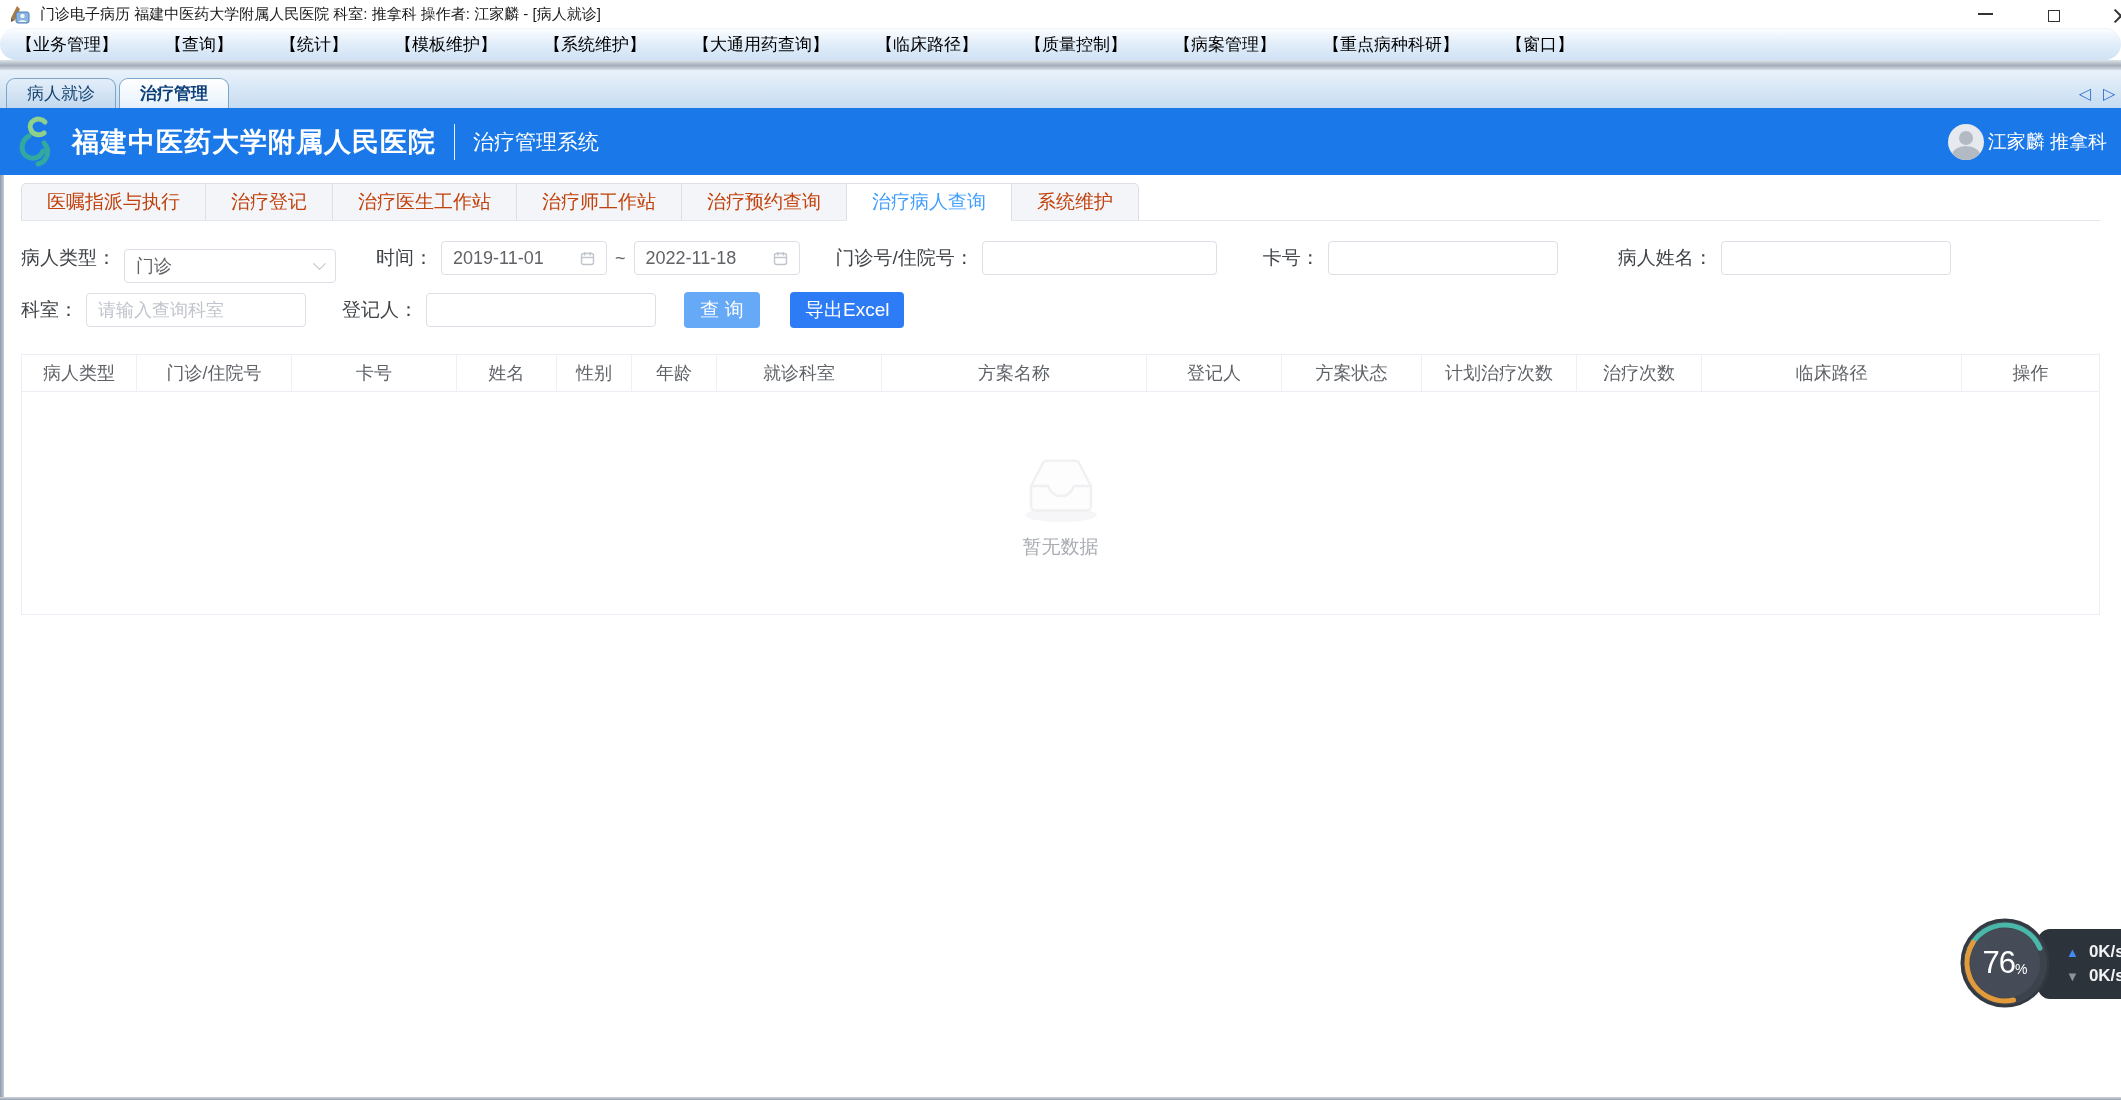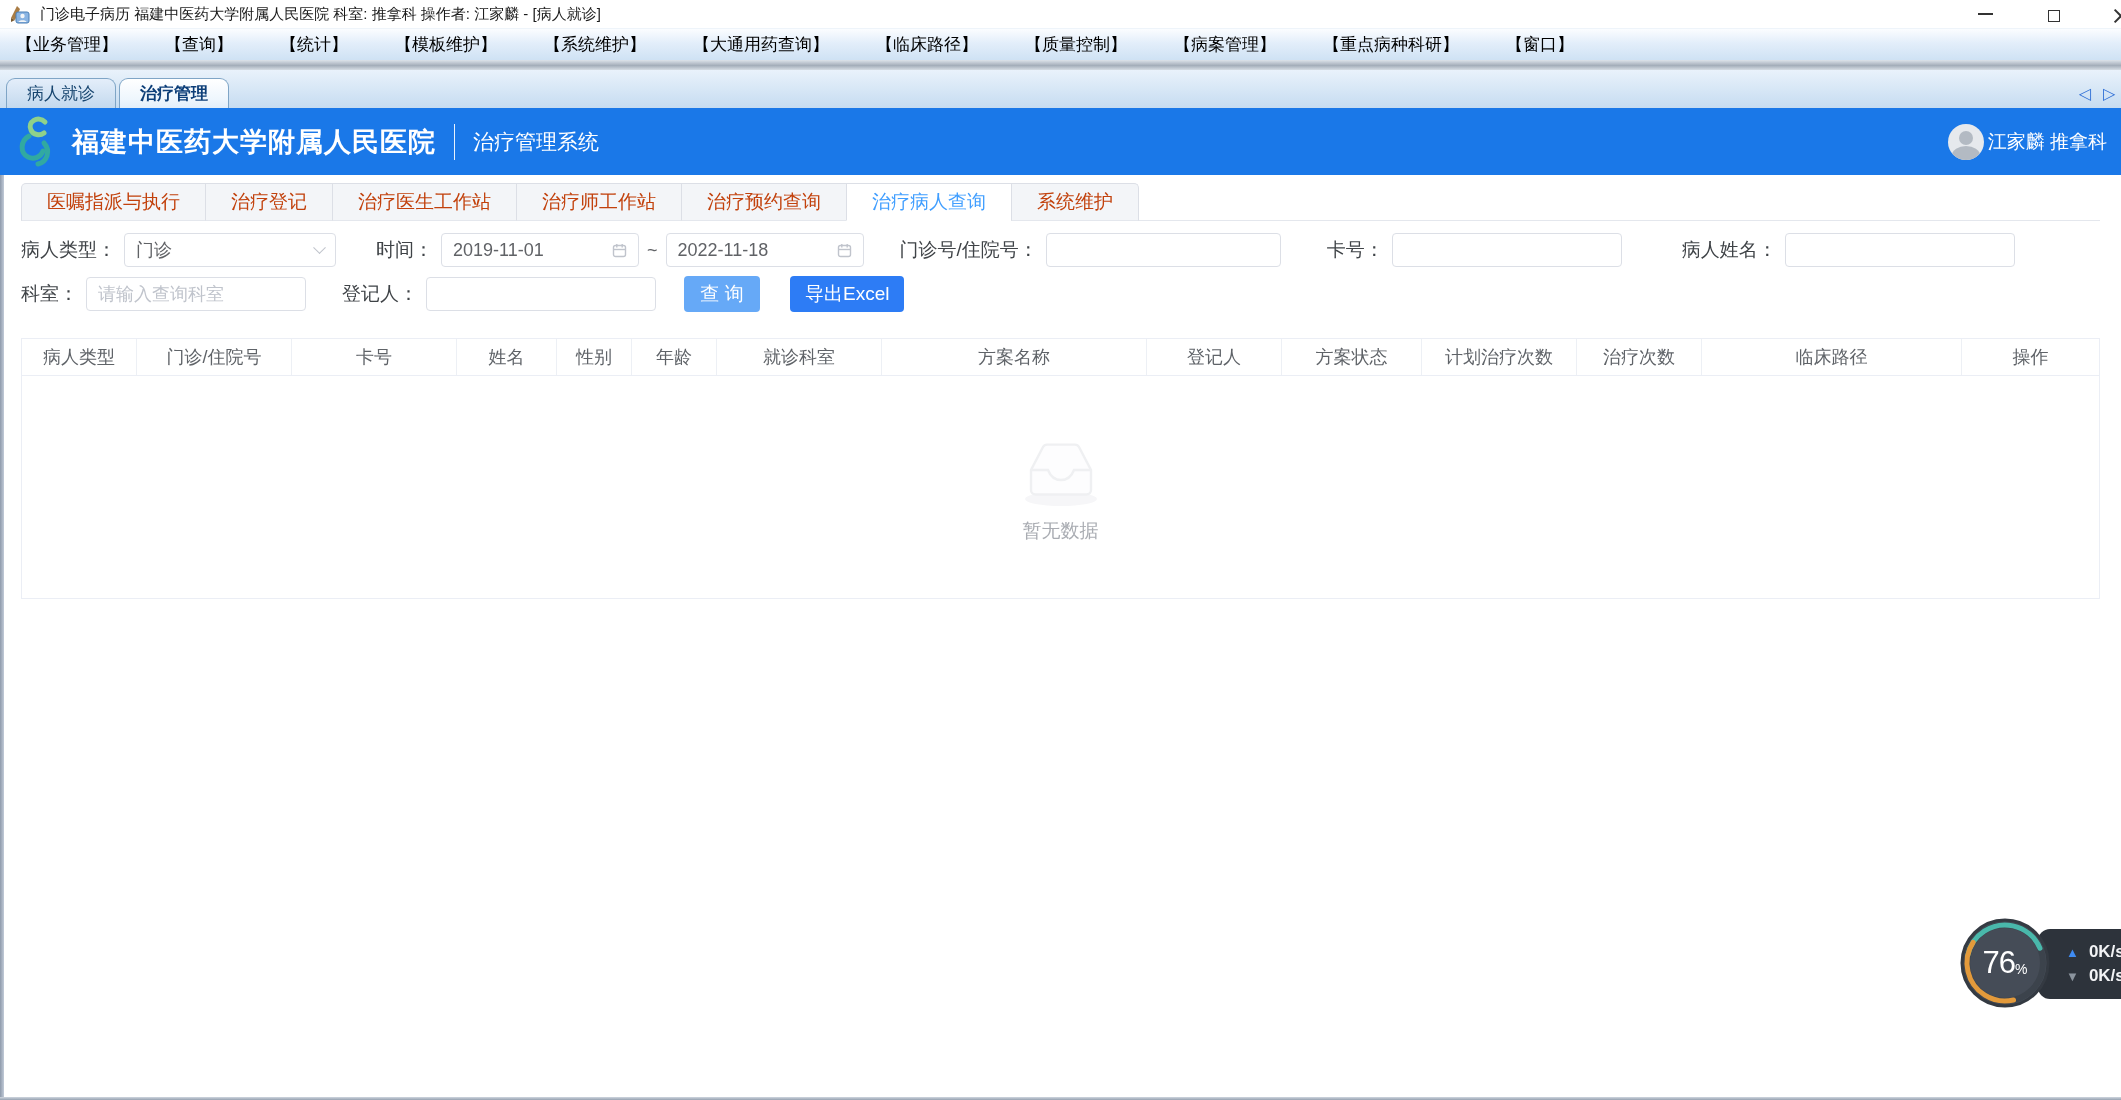--- a/index.html
+++ b/index.html
@@ -19,21 +19,21 @@
   .glyph-restore { width:12px; height:12px; border:1.5px solid #333; position:relative; background:#fff; margin-top:3px; margin-left:-3px;}
   .glyph-restore:before { content:""; position:absolute; left:2px; bottom:2px; width:12px; height:12px; border:1.5px solid #333; background:#fff; z-index:-1; transform:translate(2px,-14px);}
   .glyph-close { position:relative; width:14px; height:14px; display:block; }
   .glyph-close:before,.glyph-close:after { content:""; position:absolute; left:6px; top:0;
         width:2px; height:18px; background:#333; }
   .glyph-close:before { transform:rotate(45deg);} .glyph-close:after { transform:rotate(-45deg);}
 
   
   .menubar { height:32px; background:linear-gradient(180deg,#fbfdff 0%,#e3eefa 45%,#cfe2f4 100%);
              display:flex; align-items:center; padding-left:16px; gap:47px;
-             border-top:1px solid #eef4fa; }
+             border-top:1px solid #eef4fa;border-radius:16px; }
   .menu-item { font-size:17px; color:#000; white-space:nowrap; cursor:default; }
 
   
   .groove { height:10px; background:linear-gradient(180deg,#dde3ea 0%,#a4aeba 55%,#d6dde5 100%); }
 
   
   .tabstrip { height:38px; background:linear-gradient(180deg,#e9f2fb 0%,#c6dcf1 100%);
               display:flex; align-items:flex-end; padding-left:6px; position:relative; }
   .mdi-tab { height:30px; padding:0 20px; display:flex; align-items:center; font-size:17px;
              border:1px solid #7fa5c6; border-bottom:none; border-radius:9px 9px 0 0; margin-right:3px; }
@@ -68,24 +68,24 @@
             margin-bottom:-1px; margin-left:-1px; white-space:nowrap; cursor:pointer; }
   .subtab:first-child { border-radius:5px 0 0 0; margin-left:0; }
   .subtab:last-child { border-radius:0 5px 0 0; }
   .subtab.active { background:#fff; color:#409eff; border-bottom-color:#fff; }
 
   .filters { padding:12px 21px 0 21px; }
   .frow { display:flex; align-items:center; margin-bottom:9px; }
   .flabel { font-size:19px; color:#3f4347; white-space:nowrap; margin-right:8px; }
   .fbox { height:34px; border:1px solid #dcdfe6; border-radius:4px; background:#fff;
           display:flex; align-items:center; padding:0 11px; font-size:18px; color:#606266; }
-  .fselect { width:212px; justify-content:space-between; cursor:pointer; }
+  .fselect { width:212px; justify-content:space-between; cursor:pointer;margin-top:16px; }
   .chevron { width:9px; height:9px; border-right:1.6px solid #c0c4cc; border-bottom:1.6px solid #c0c4cc;
              transform:rotate(45deg) translate(-2px,-2px); }
-  .fdate { width:198px; justify-content:space-between; cursor:pointer; }
+  .fdate { width:166px; justify-content:space-between; cursor:pointer; }
   .tilde { font-size:18px; color:#606266; margin:0 8px; }
   input.tinput { height:34px; border:1px solid #dcdfe6; border-radius:4px; background:#fff;
                  padding:0 11px; font-size:18px; color:#606266; outline:none;
                  font-family:"Liberation Sans","DejaVu Sans",sans-serif; }
   input.tinput::placeholder { color:#c0c4cc; }
   .btn { height:36px; border:none; border-radius:4px; color:#fff; font-size:19px;
          display:flex; align-items:center; justify-content:center; cursor:pointer;
          font-family:"Liberation Sans","DejaVu Sans",sans-serif; }
   .btn-query { background:#66a9f7; width:76px; }
   .btn-export { background:#2d7cf5; padding:0 15px; }

